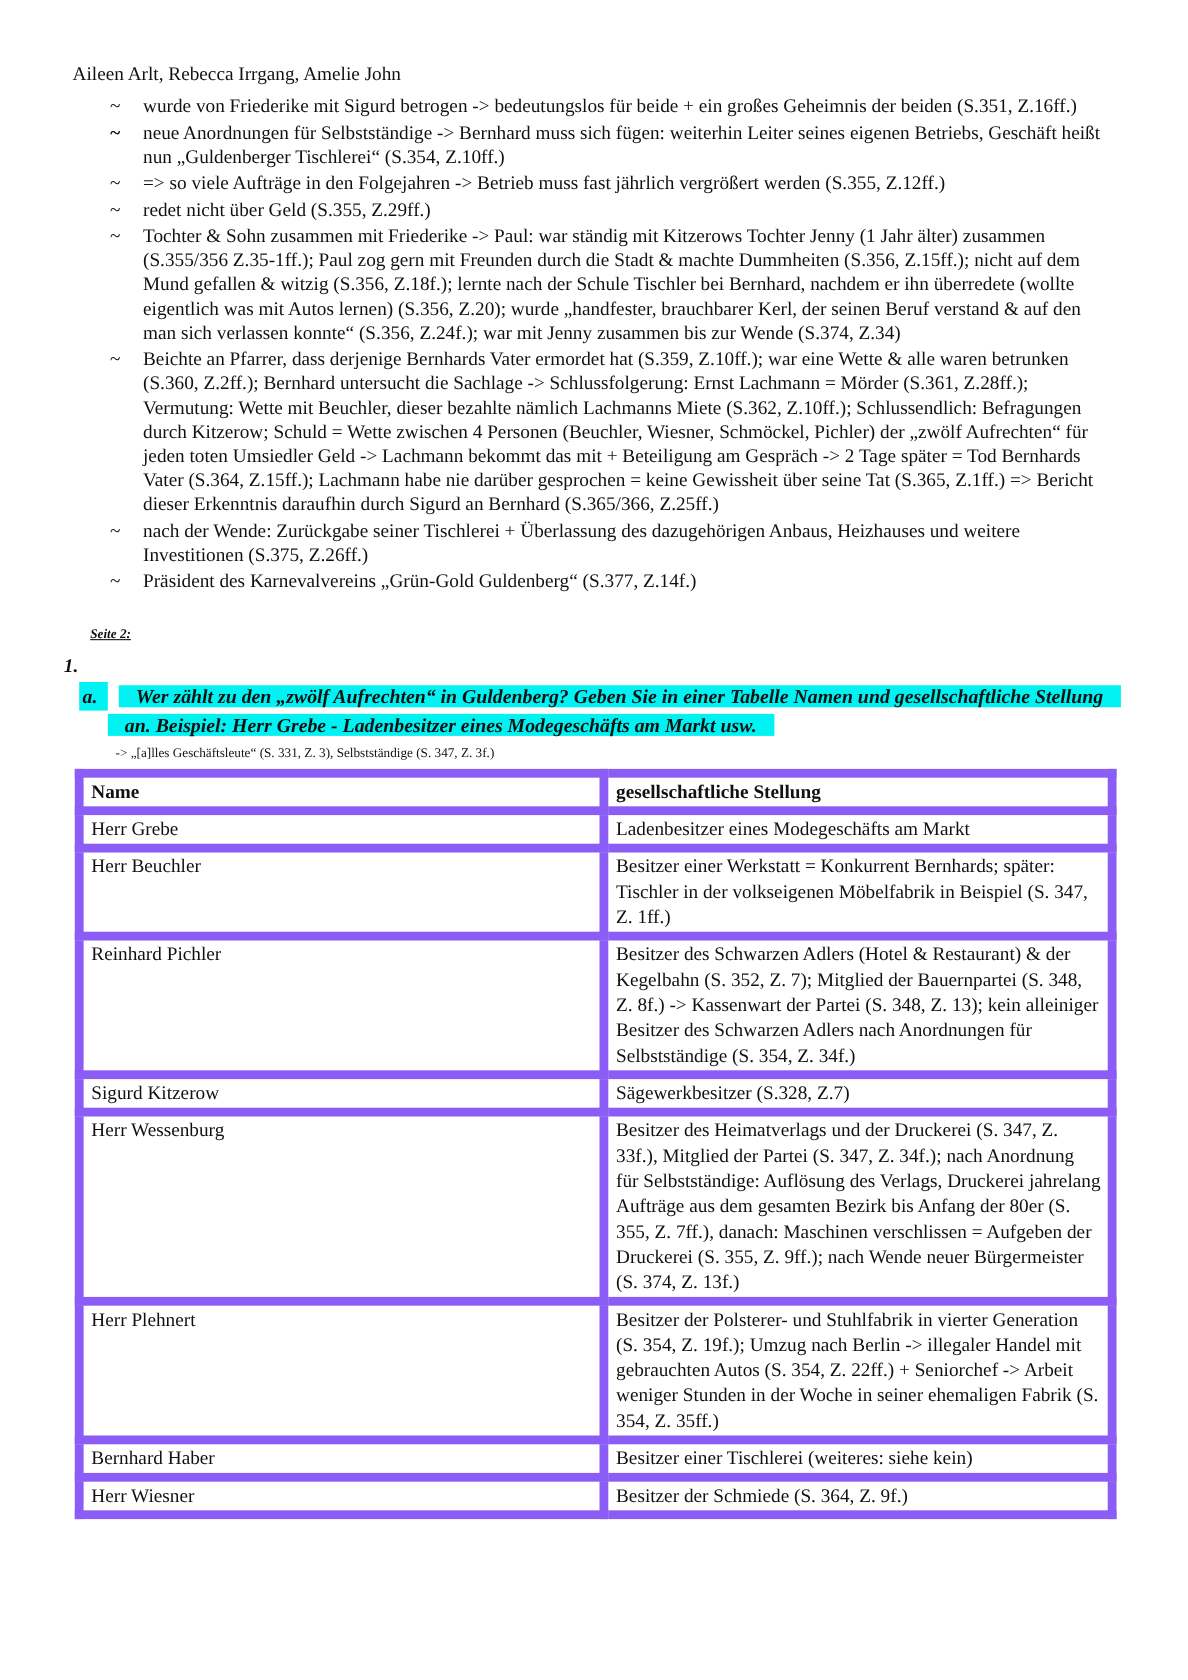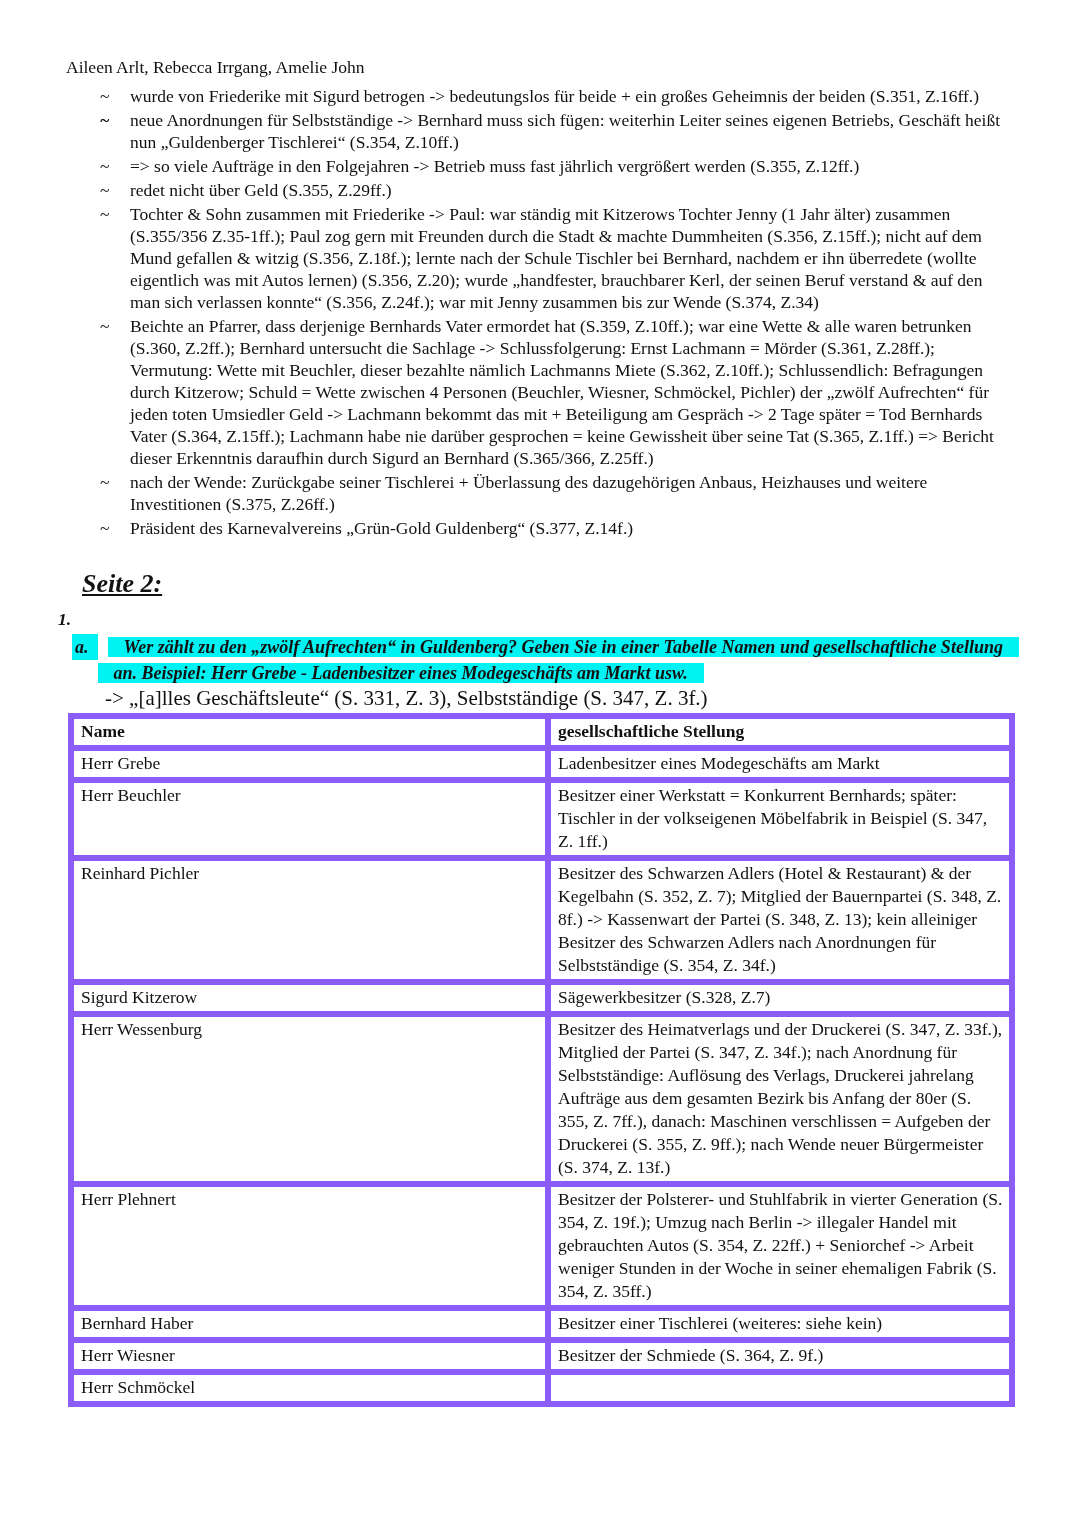--- a/index.html
+++ b/index.html
@@ -26,21 +26,21 @@
     padding-left: 64px;
     font-size: 17.5px; line-height: 22px;
     margin-bottom: 2px;
     width: 944px;
   }
   .note .marker {
     position: absolute; left: 34px; top: 0;
   }
   .section-heading {
     margin: 28px 0 0 16px;
-    font-size: 26px; font-weight: bold; font-style: italic;
+    font-size: 12px; font-weight: bold; font-style: italic;
     text-decoration: underline;
     display: inline-block;
   }
   .q-number {
     margin: 10px 0 0 -8px;
     font-size: 17.5px; font-style: italic; font-weight: bold;
   }
   .question-row {
     display: flex;
     margin-top: 4px;
@@ -61,31 +61,31 @@
     text-indent: 10px;
   }
   .q-text .hl {
     background: var(--hl, #00f2f2);
     -webkit-box-decoration-break: clone;
     box-decoration-break: clone;
     padding: 0 16px;
   }
   .answer-intro {
     margin-left: 39px;
-    font-size: 21px; line-height: 23px;
+    font-size: 12px; line-height: 23px;
     margin-top: 1px; margin-bottom: 3px;
   }
   table.names {
     margin-left: 2px;
     border-collapse: collapse;
     width: 947px;
     table-layout: fixed;
   }
   table.names th, table.names td {
-    border: 6px solid #8b5cf6;
+    border: 8px solid #8b5cf6;
     font-size: 17.5px; line-height: 23px;
     padding: 1px 6px 2px 7px;
     vertical-align: top;
     text-align: left;
   }
   table.names th { font-weight: bold; }
   col.c-name { width: 477px; }
 </style>
 </head>
 <body>
@@ -182,20 +182,16 @@
         <td>Besitzer der Polsterer- und Stuhlfabrik in vierter Generation (S. 354, Z. 19f.); Umzug nach Berlin -&gt; illegaler Handel mit gebrauchten Autos (S. 354, Z. 22ff.) + Seniorchef -&gt; Arbeit weniger Stunden in der Woche in seiner ehemaligen Fabrik (S. 354, Z. 35ff.)</td>
       </tr>
       <tr>
         <td>Bernhard Haber</td>
         <td>Besitzer einer Tischlerei (weiteres: siehe kein)</td>
       </tr>
       <tr>
         <td>Herr Wiesner</td>
         <td>Besitzer der Schmiede (S. 364, Z. 9f.)</td>
       </tr>
-      <tr>
-        <td>Herr Schmöckel</td>
-        <td></td>
-      </tr>
     </tbody>
   </table>
 
 </div>
 
 </body></html>

